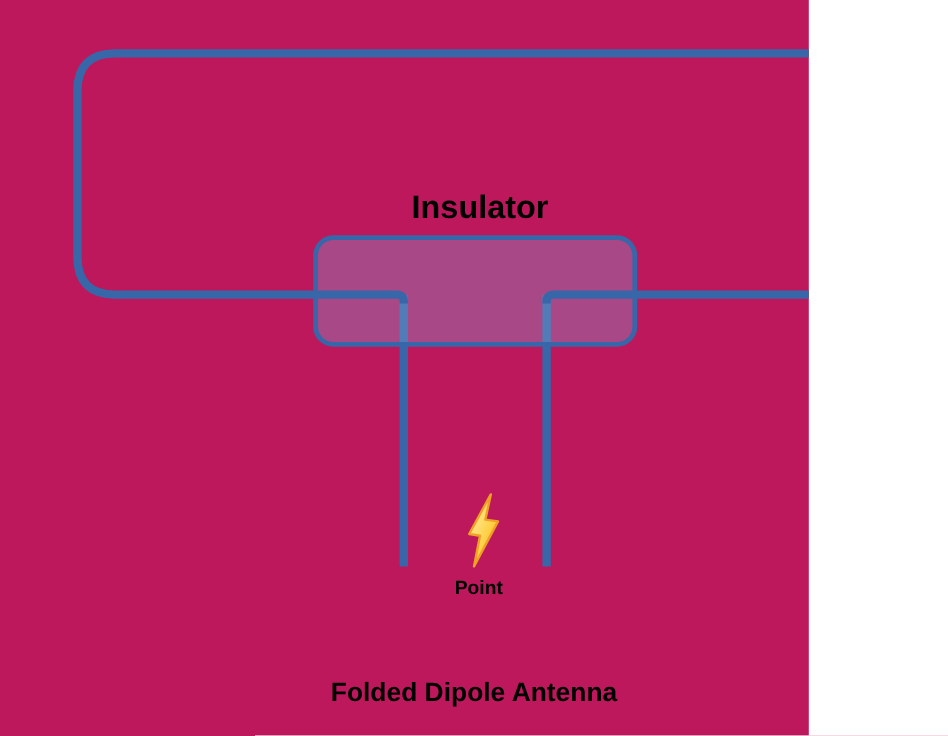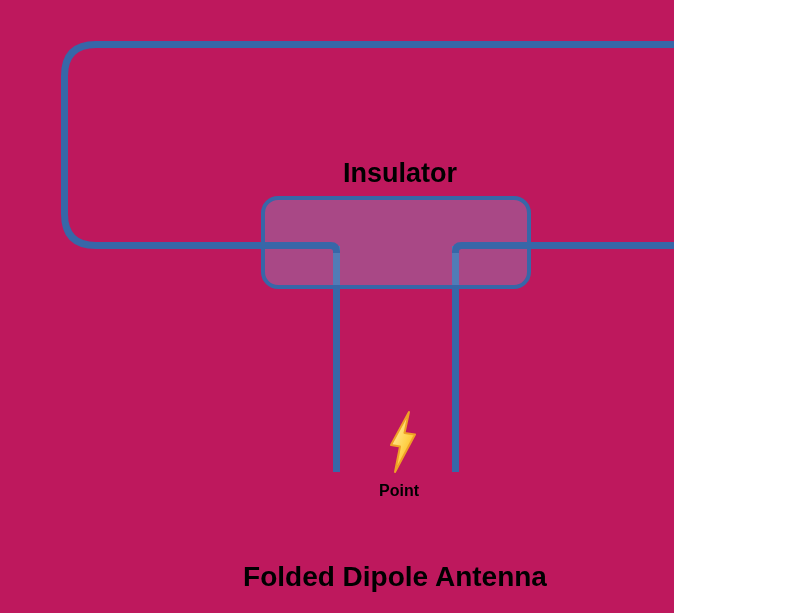--- a/index.html
+++ b/index.html
@@ -37,21 +37,21 @@
     left: 299px;
     width: 200px;
     top: 481px;
     font-size: 16px;
     line-height: 20px;
   }
   .diagram-title {
     left: 0;
     width: 790px;
     top: 562px;
-    font-size: 28px;
+    font-size: 22px;
     line-height: 30px;
   }
 </style>
 </head>
 <body>
 
 <div class="stage">
 
   <svg class="diagram" width="790" height="613" viewBox="0 0 790 613">
     <defs>

